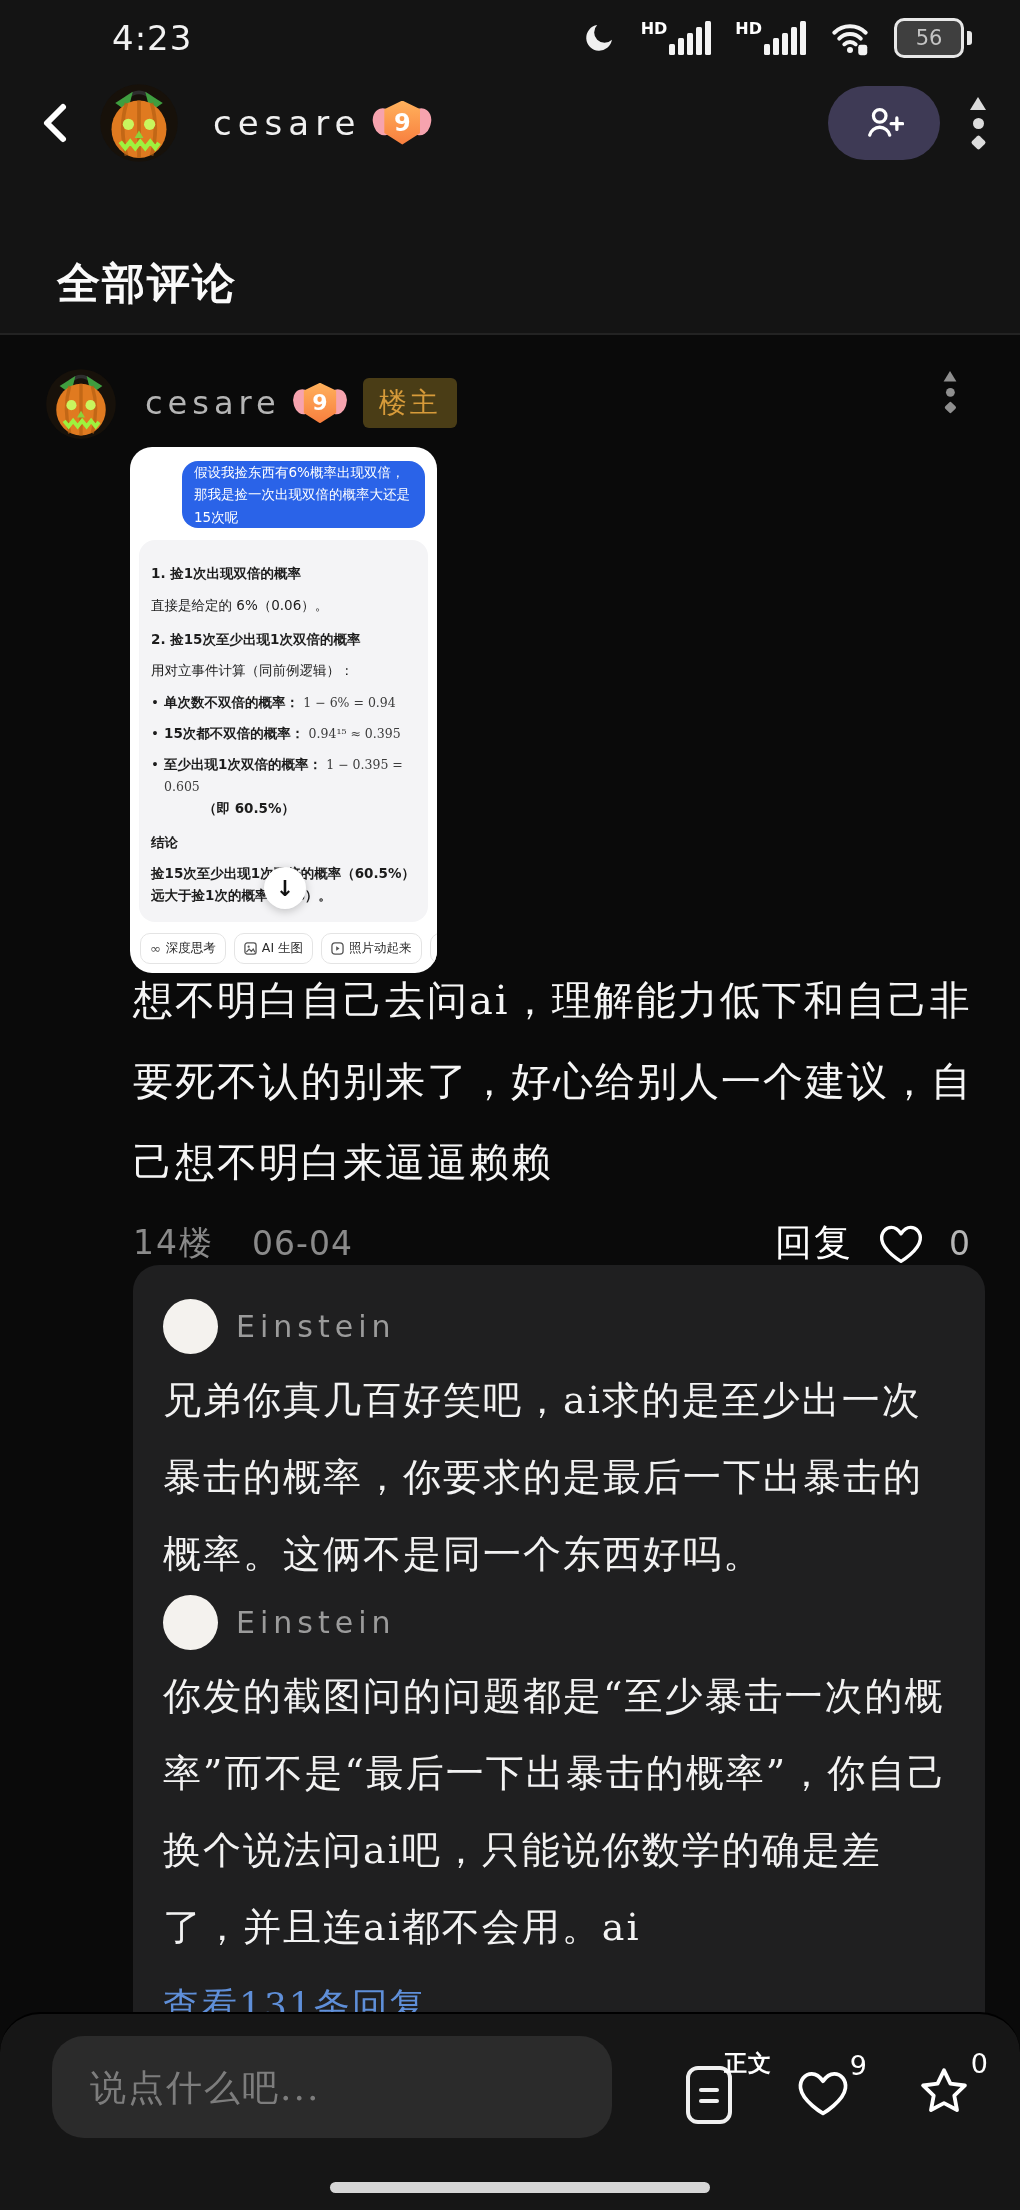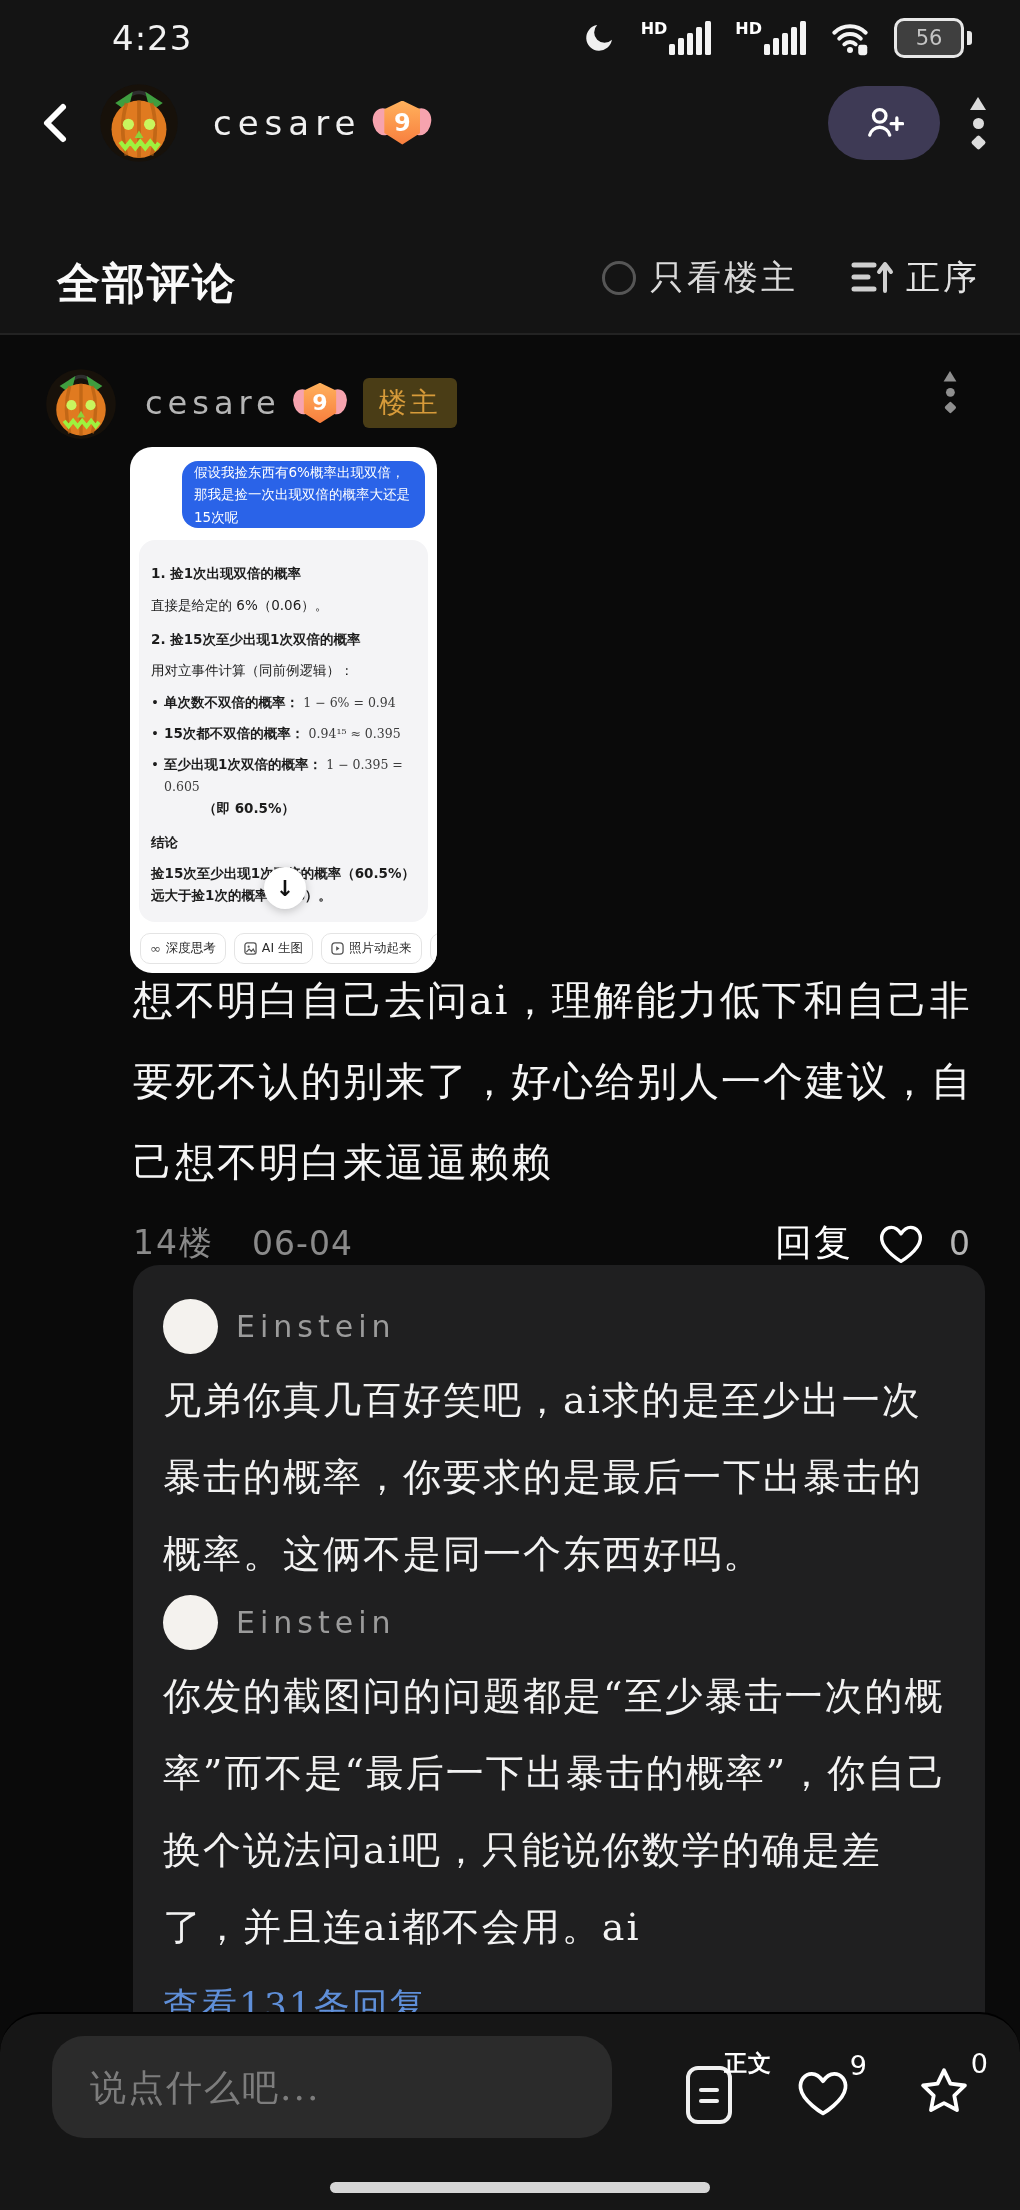--- a/index.html
+++ b/index.html
@@ -205,29 +205,20 @@
     </div>
     <div class="more-geo">
       <i class="tri"></i>
         <i class="dot"></i>
         <i class="dia"></i>
     </div>
   </div>
 
   <div class="comments-header">
     <span class="ch-title">全部评论</span>
-    <div class="ch-right">
-      <span class="radio"></span>
-      <span class="ch-filter">只看楼主</span>
-      <svg class="sort-ic" viewBox="0 0 44 40" fill="none">
-        <path d="M4 7h20M4 19h14M4 31h20" stroke="#cfcfcf" stroke-width="5" stroke-linecap="round"></path>
-        <path d="M35 33V8M35 6l-6 8M35 6l6 8" stroke="#cfcfcf" stroke-width="4" stroke-linecap="round" stroke-linejoin="round"></path>
-      </svg>
-      <span class="ch-sort">正序</span>
-    </div>
   </div>
   <div class="divider"></div>
 
   <div class="comment">
     <svg class="c-avatar">
         <use href="#pumpkin"></use>
       </svg>
     <div class="c-user-row">
       <span class="c-name">cesare</span>
       <span class="lv-badge">

